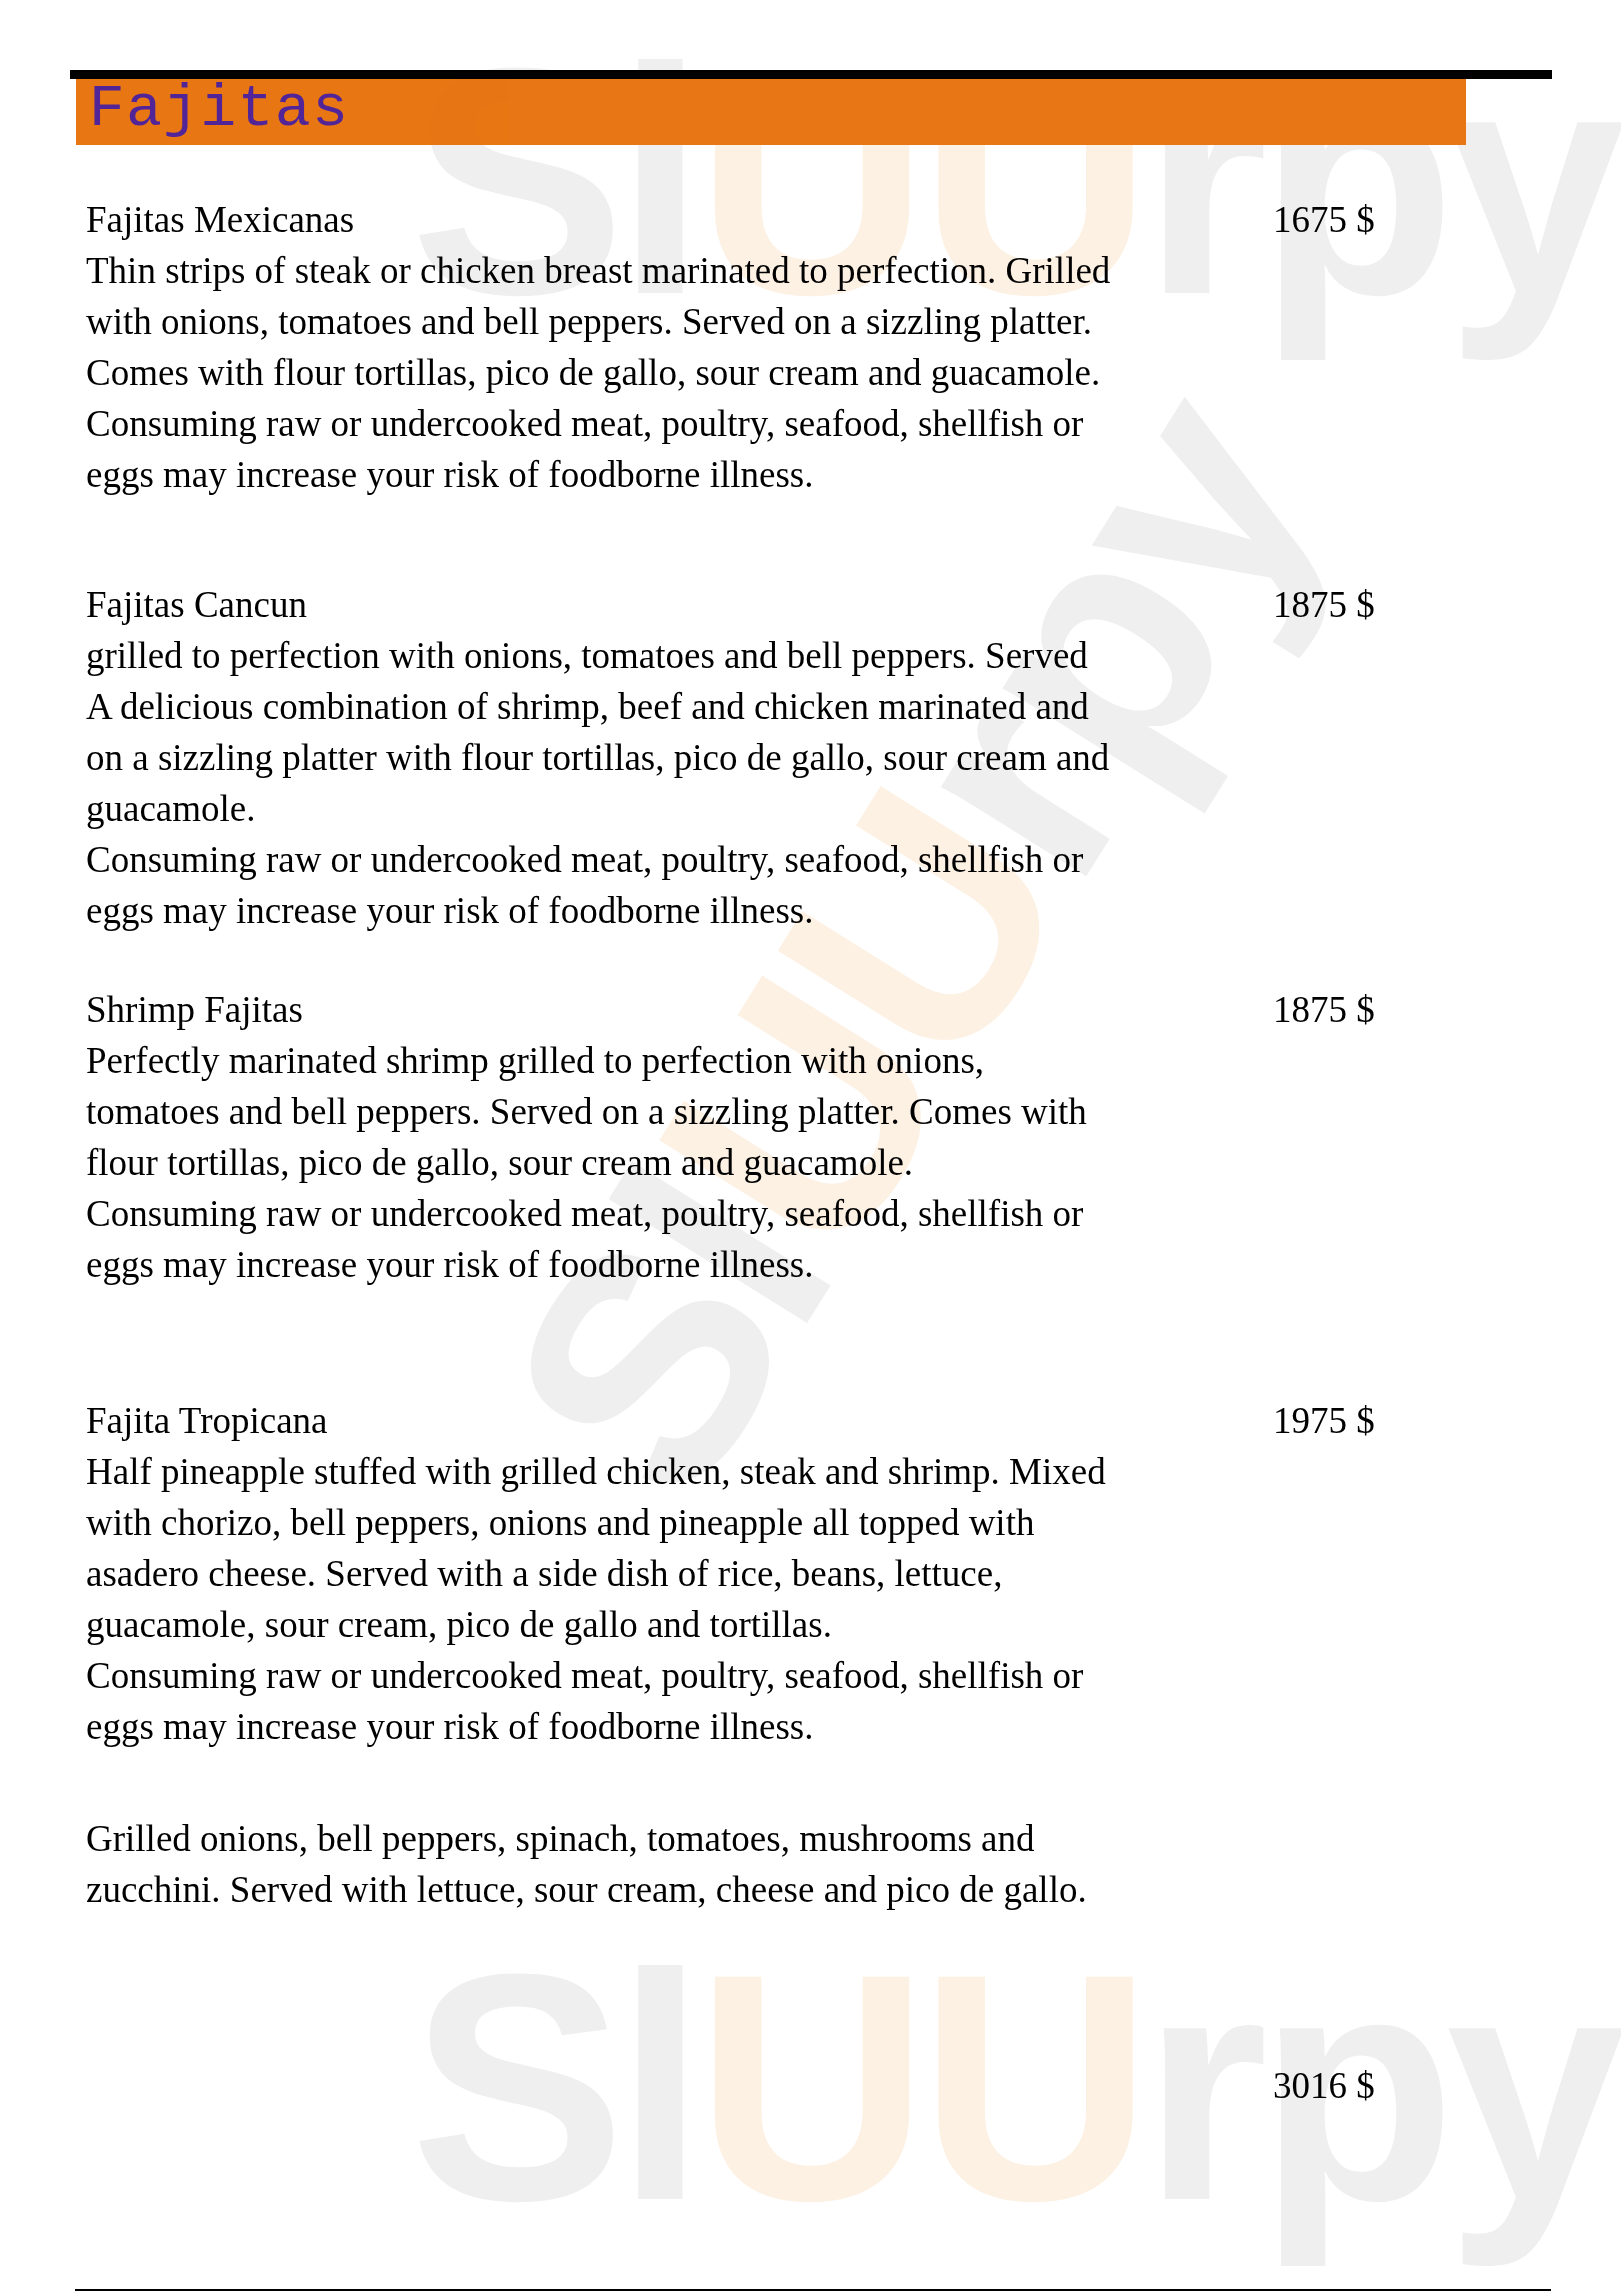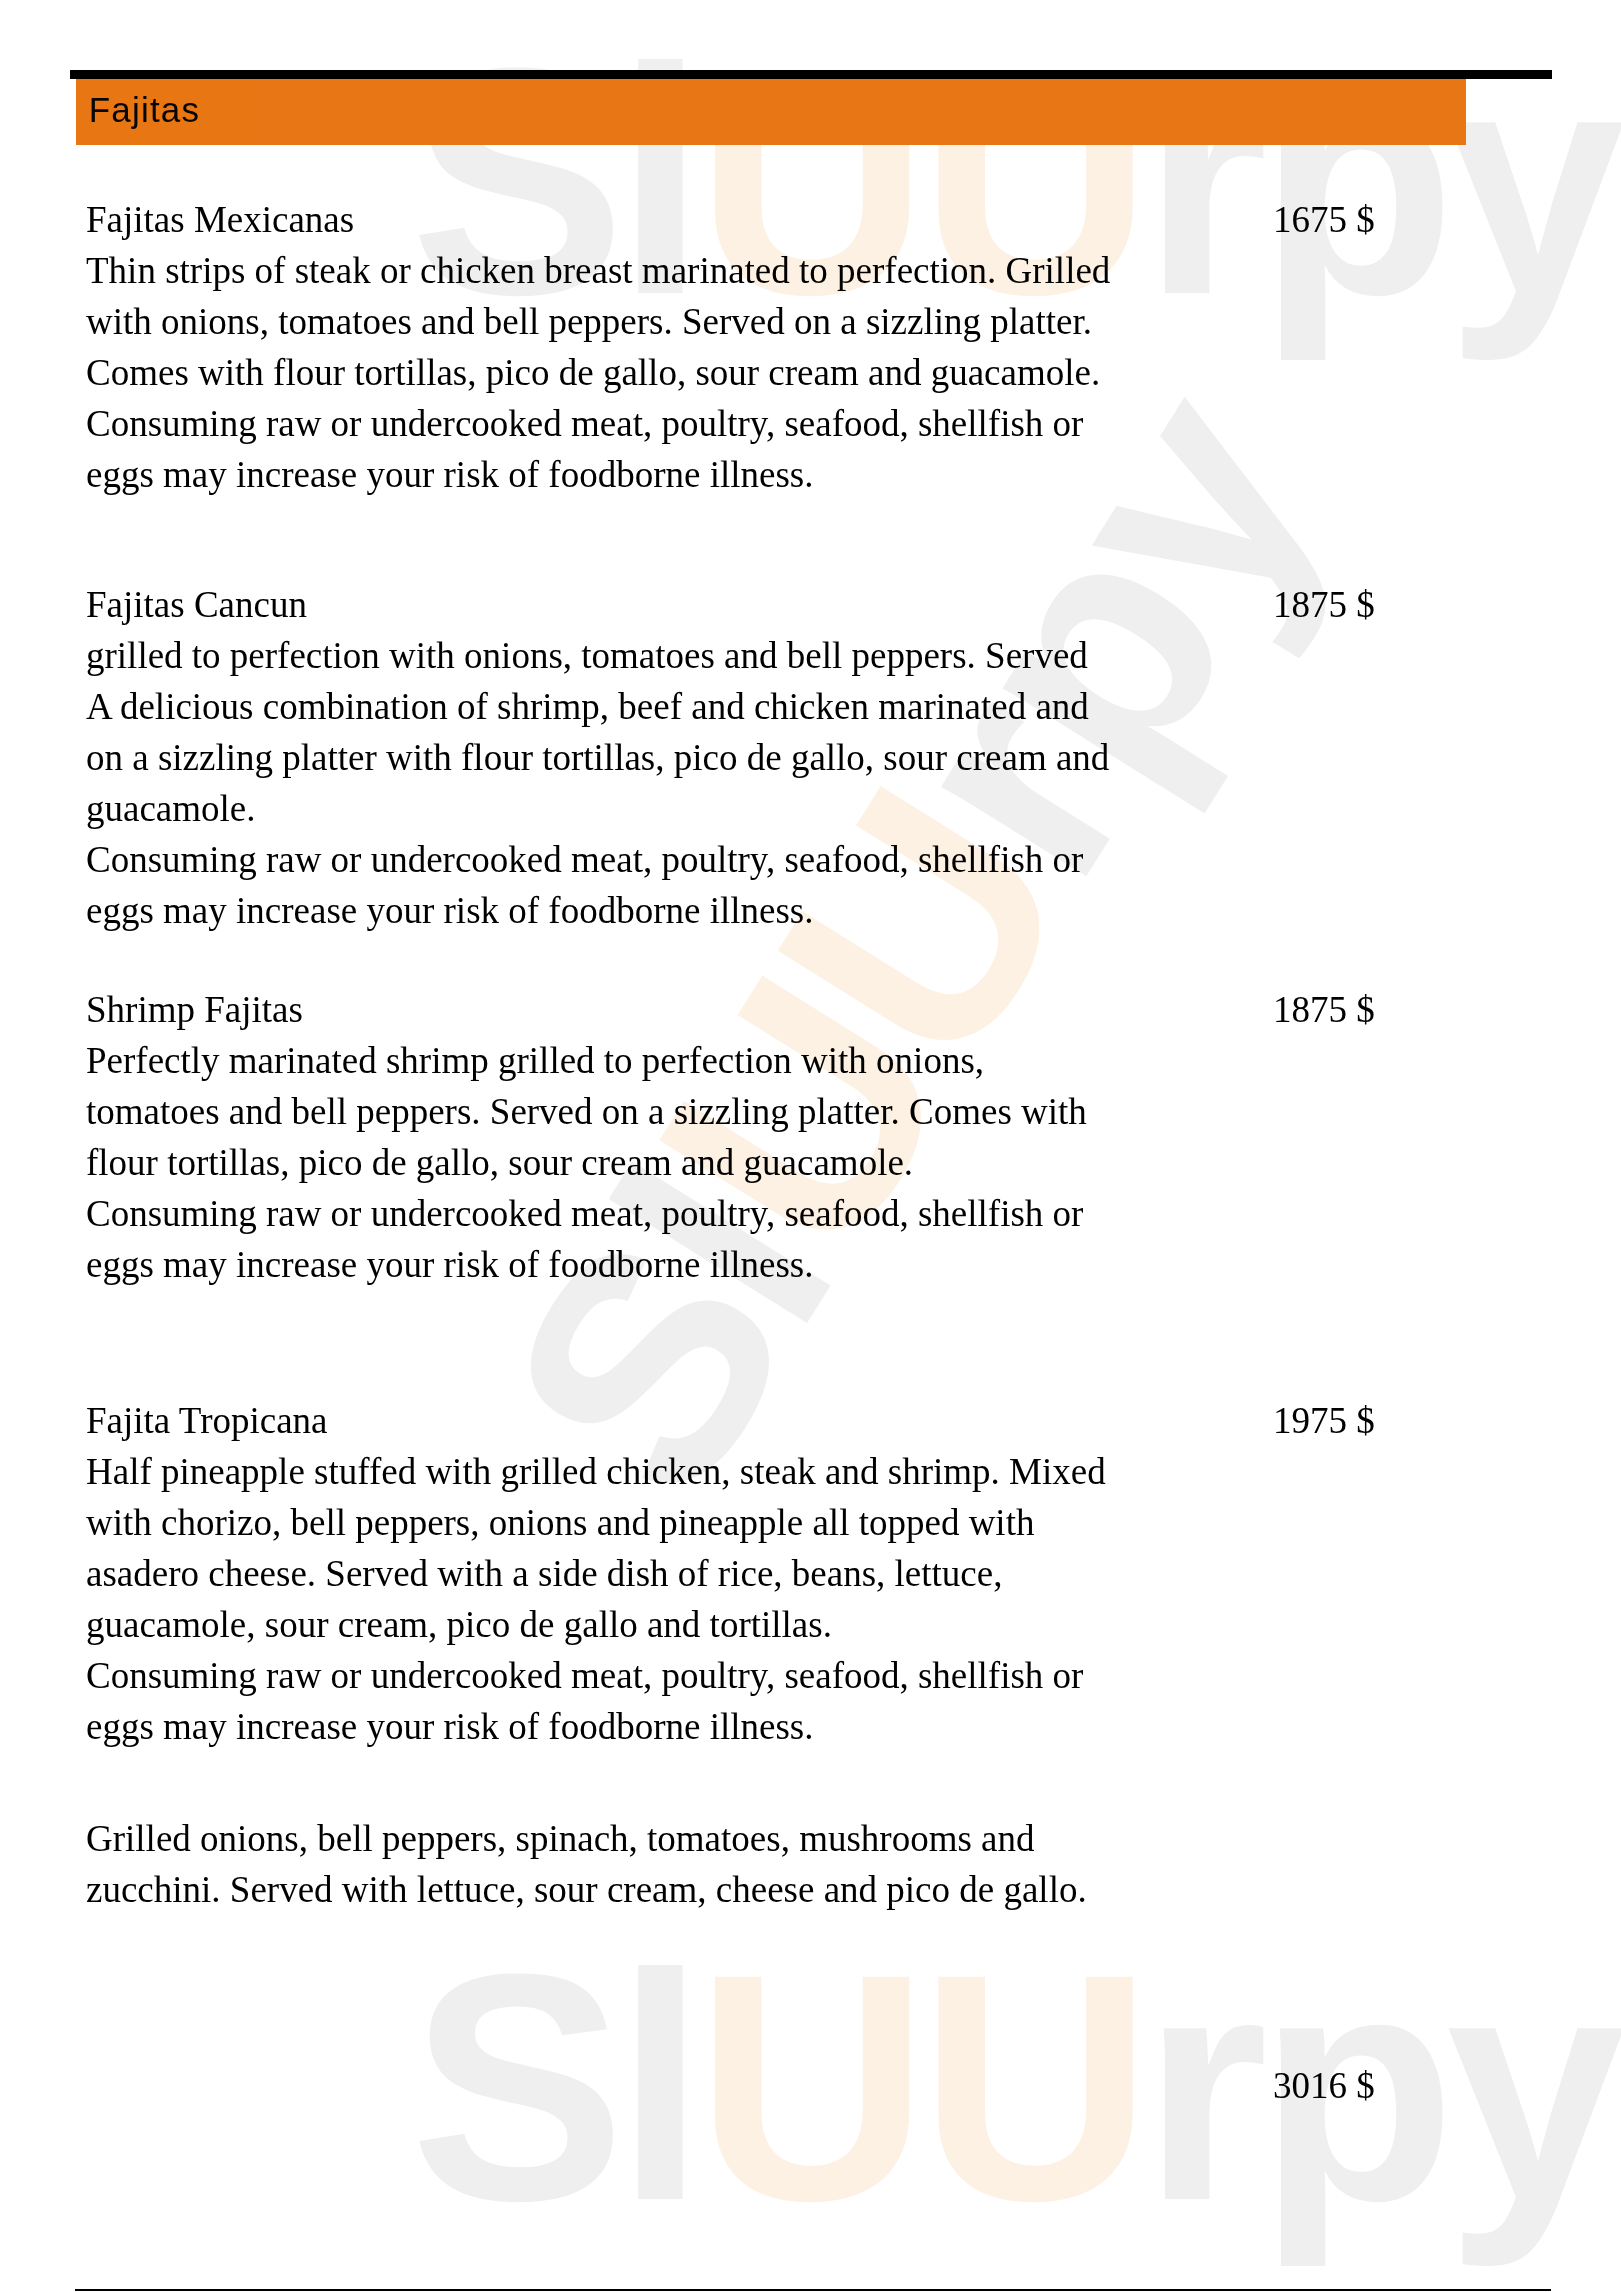--- a/index.html
+++ b/index.html
@@ -44,25 +44,25 @@
     position: absolute;
     left: 76px; top: 77px;
     width: 1390px; height: 68px;
     background: #e8720c;
     opacity: 0.97;
     z-index: 1;
   }
   .section-title {
     position: absolute;
     left: 12.7px; top: 2.9px;
-    font-family: Liberation Sans, sans-serif;
-    font-size: 35px;
+    font-family: Liberation Mono, monospace;
+    font-size: 60px;
     letter-spacing: 1.2px;
     line-height: 59px;
-    color: #000000;
+    color: #4c1d95;
   }
   .menu-item {
     position: absolute;
     left: 86px;
     width: 1313px;
     z-index: 3;
     font-size: 37px;
     line-height: 51px;
   }
   .item-head {

